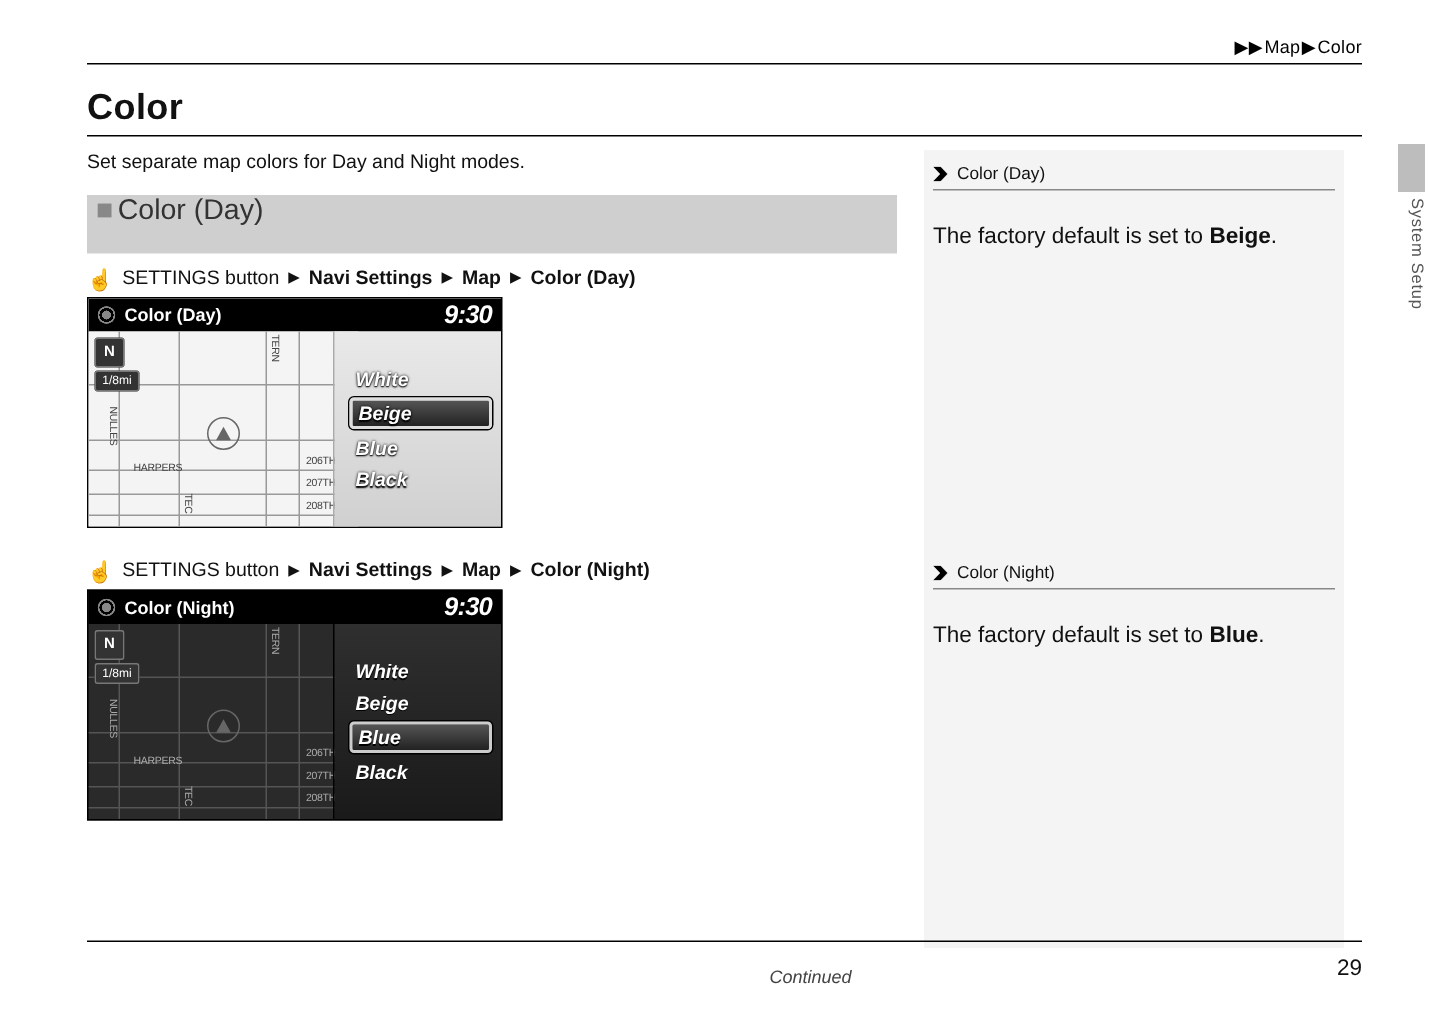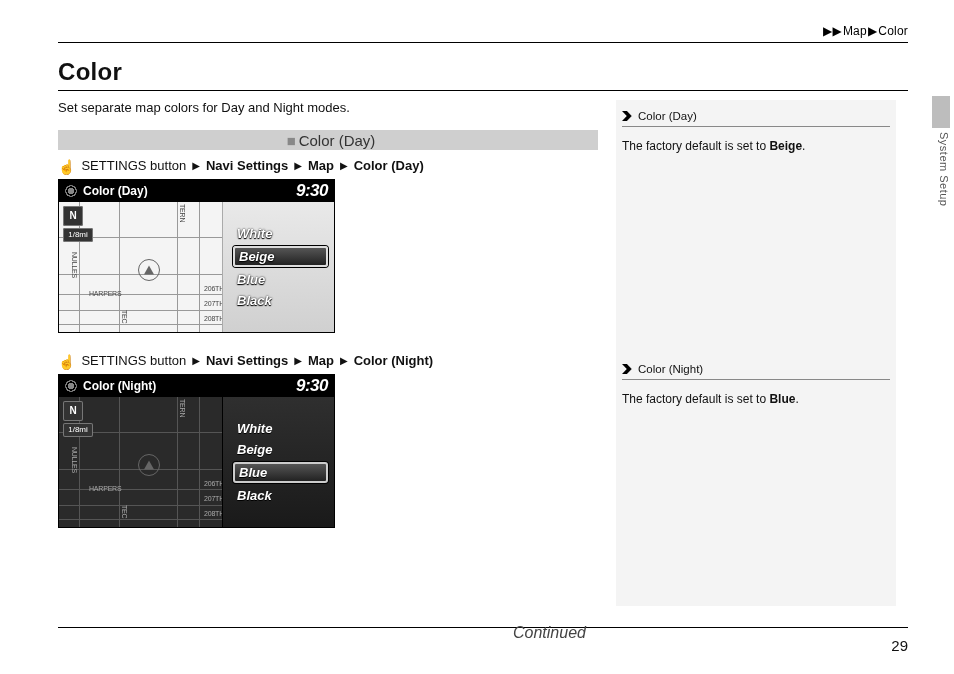--- a/index.html
+++ b/index.html
@@ -71,28 +71,27 @@
   
   .leftcol {
     position: absolute;
     left: 0;
     top: 130px;
     width: 540px;
   }
 
   .sub-heading {
     background: #cfcfcf;
-    height: 20px;
+    height: 39px;
     line-height: 22px;
-    font-size: 15px;
+    font-size: 19px;
     font-weight: 400;
     padding-left: 6px;
     color: #333;
     margin-bottom: 8px;
-    text-align: center;
   }
   .sub-heading .sq {
     color: #888;
     margin-right: 3px;
   }
 
   .nav-path {
     font-size: 13px;
     display: flex;
     align-items: center;
@@ -258,22 +257,22 @@
     clip-path: polygon(0 0, 40% 0, 80% 50%, 40% 100%, 0 100%, 40% 50%);
     position: relative;
   }
   .dbl-chev::after{
     content:""; position:absolute; left:5px; top:0; width:12px; height:10px; background:#000;
     clip-path: polygon(0 0, 40% 0, 80% 50%, 40% 100%, 0 100%, 40% 50%);
   }
   .infobox .ib-body {
     border-top: 1px solid #888;
     margin: 0 6px;
-    padding: 12px 0 10px 0;
-    font-size: 12px;
+    padding: 22px 0 10px 0;
+    font-size: 15px;
   }
   .infobox .ib-body b { font-weight: 700; }
   .ib-gap { height: 190px; }
   .ib-gap2 { height: 190px; }
 
   
   .side-tab {
     position: absolute;
     right: 4px;
     top: 96px;
@@ -288,23 +287,23 @@
     font-size: 11px;
     color: #555;
     writing-mode: vertical-rl;
     letter-spacing: 0.5px;
   }
 
   
   .footer-cont {
     position: absolute;
     left: 455px;
-    bottom: 32px;
+    bottom: 16px;
     font-style: italic;
-    font-size: 16px;
+    font-size: 12px;
     color: #444;
   }
   .footer-page {
     position: absolute;
     right: -10px;
     bottom: 20px;
     font-size: 15px;
   }
   .hr-bottom {
     position: absolute;

